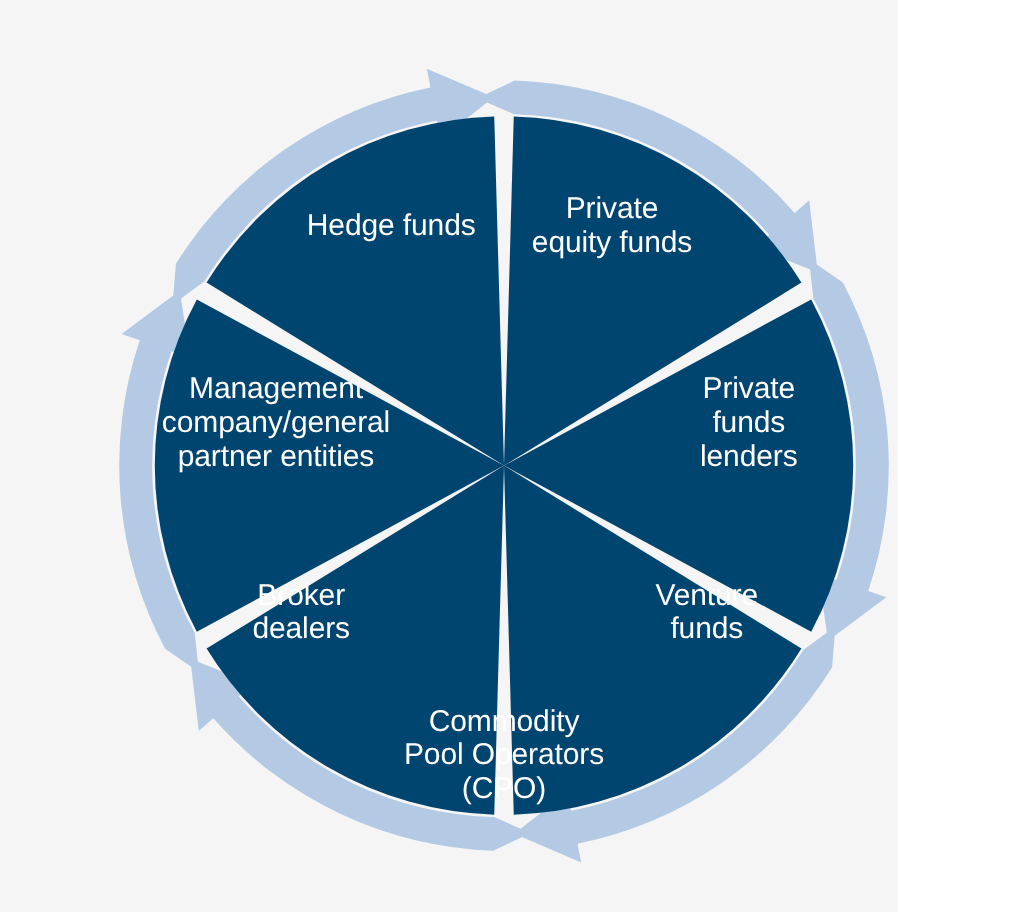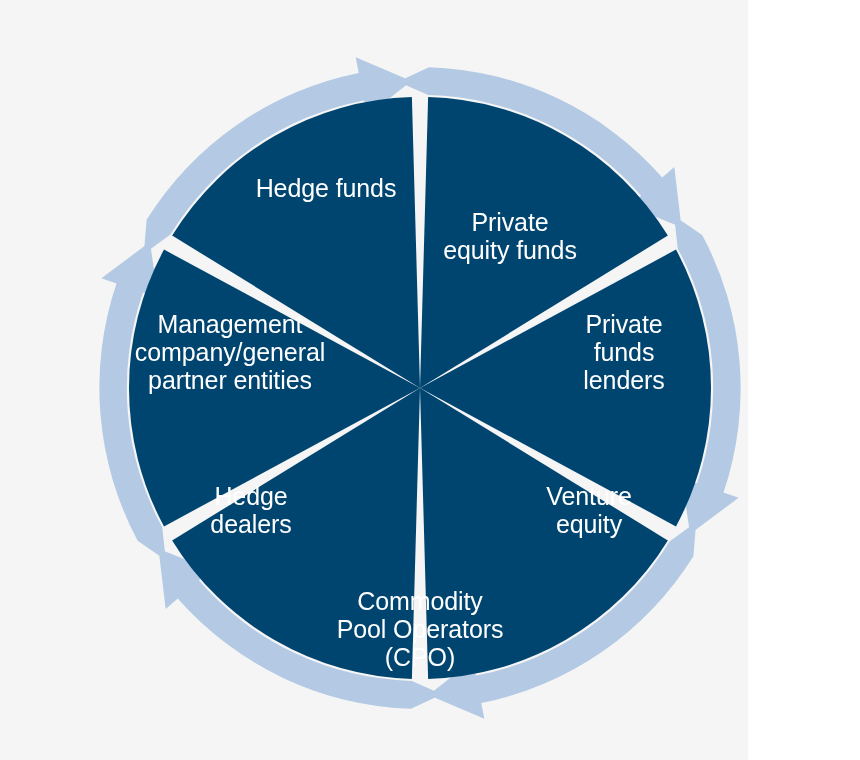--- a/index.html
+++ b/index.html
@@ -59,29 +59,29 @@
         <path d="M 420 388 L 172.15 235.52 A 291 291 0 0 1 411.87 97.11 Z" fill="#004570"></path>
         <path d="M 420 388 L 164.02 526.41 A 291 291 0 0 1 164.02 249.59 Z" fill="#004570"></path>
         <path d="M 420 388 L 411.87 678.89 A 291 291 0 0 1 172.15 540.48 Z" fill="#004570"></path>
         <path d="M 420 388 L 667.85 540.48 A 291 291 0 0 1 428.13 678.89 Z" fill="#004570"></path>
         <path d="M 420 388 L 675.98 249.59 A 291 291 0 0 1 675.98 526.41 Z" fill="#004570"></path>
       </g>
   </svg>
 
   <div id="label-layer">
       <div class="wedge-label" style="left: 326px; top: 188px; color: rgb(255, 255, 255);">Hedge funds</div>
-      <div class="wedge-label" style="left: 510px; top: 188px; color: rgb(255, 255, 255); margin-top: 48px;">Private
+      <div class="wedge-label" style="left: 510px; top: 188px; color: rgb(255, 255, 255);">Private
 equity funds</div>
       <div class="wedge-label" style="left: 624px; top: 352px; color: rgb(255, 255, 255);">Private funds
 lenders</div>
       <div class="wedge-label" style="left: 589px; top: 510px; color: rgb(255, 255, 255);">Venture
-equity</div>
+funds</div>
       <div class="wedge-label" style="left: 420px; top: 629px; color: rgb(255, 255, 255);">Commodity
 Pool Operators
 (CPO)</div>
-      <div class="wedge-label" style="left: 251px; top: 510px; color: rgb(255, 255, 255);">Hedge
+      <div class="wedge-label" style="left: 251px; top: 510px; color: rgb(255, 255, 255);">Broker
 dealers</div>
       <div class="wedge-label" style="left: 213px; top: 352px; color: rgb(255, 255, 255); margin-left: 17px;">Management
 company/general
 partner entities</div>
     </div>
 
 </div>
 
 </body></html>

